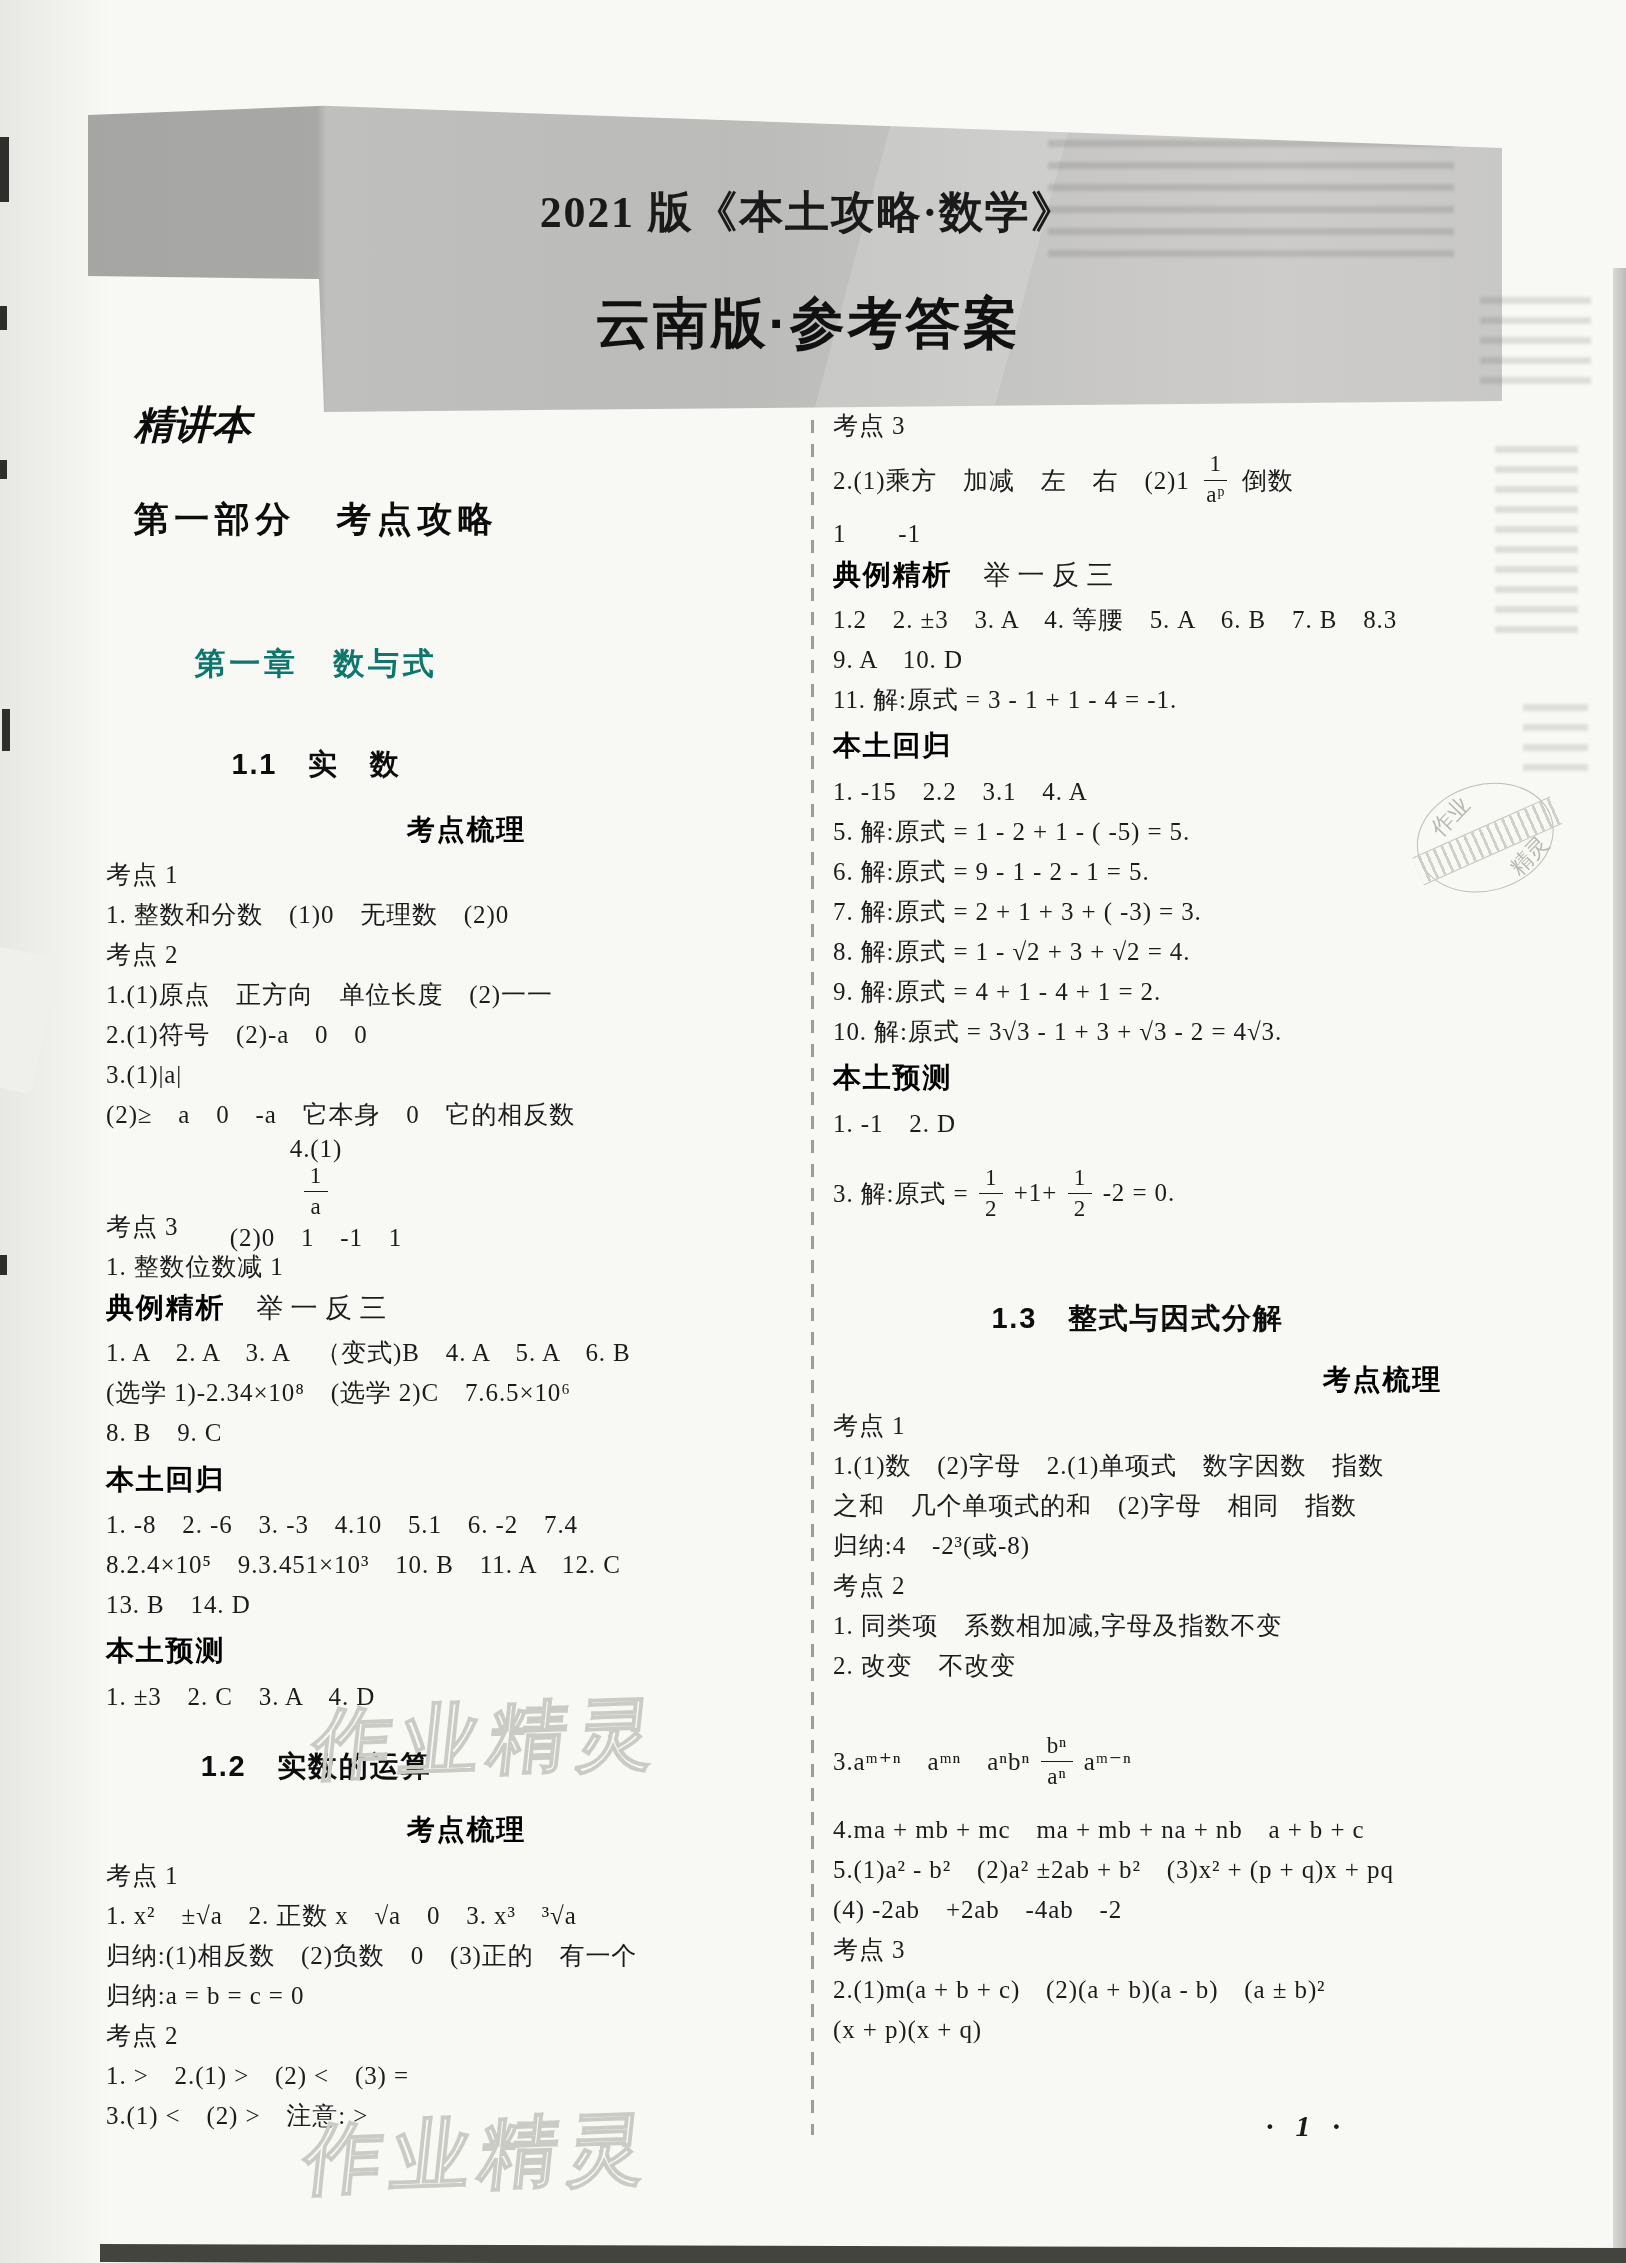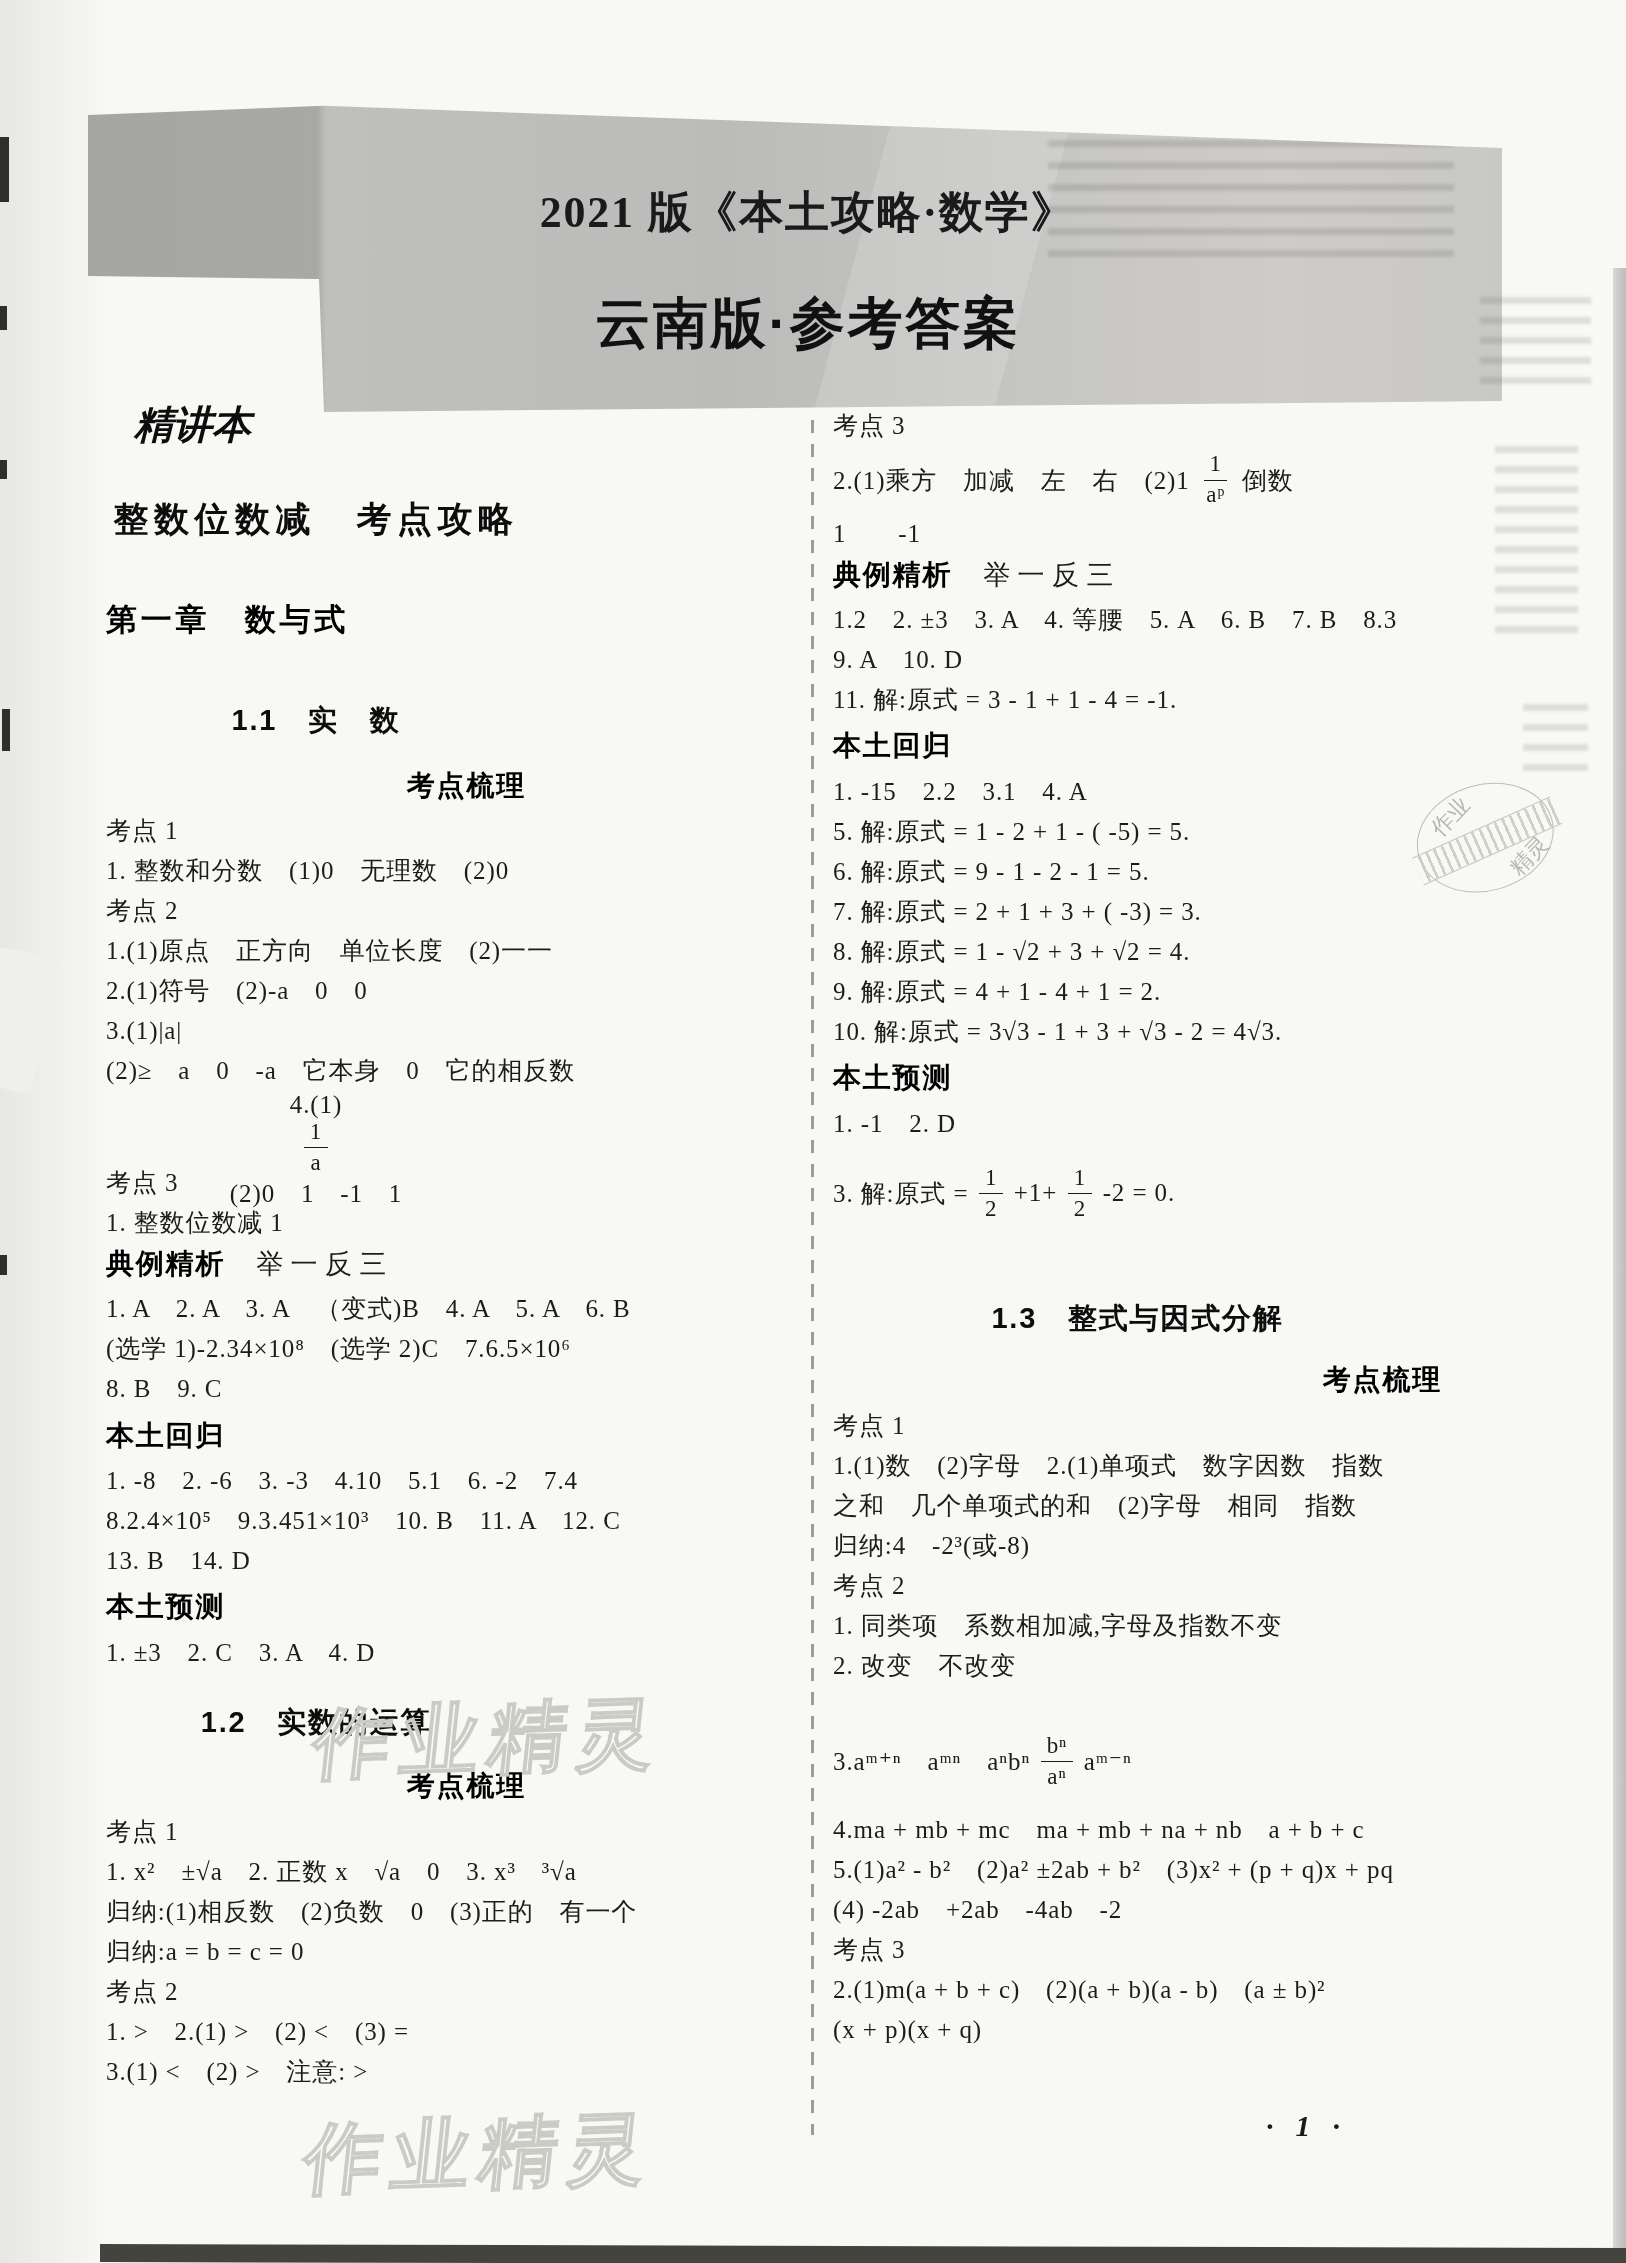--- a/index.html
+++ b/index.html
@@ -30,22 +30,22 @@
   #right-col{left:833px;top:406px;width:609px;}
   .blk{position:relative;}
   .line,.sub{font-size:25px;line-height:40px;letter-spacing:0.9px;white-space:nowrap;}
   .hbold{font-family:"Liberation Sans","DejaVu Sans",sans-serif;font-weight:bold;font-size:28px;
     line-height:37px;letter-spacing:1.8px;margin:7.4px 0;color:#000;white-space:nowrap;}
   .mt10{margin-top:9.2px;text-align:right;}
   .hedition{font-family:"Liberation Sans","DejaVu Sans",sans-serif;font-weight:bold;font-size:39px;
     line-height:48px;margin:1.8px 0 1.8px 28px;color:#0d0d0d;font-style:italic;}
   .hpart{font-weight:bold;font-size:35px;line-height:46px;text-align:center;margin-top:48px;
     letter-spacing:5.5px;color:#0d0d0d;white-space:nowrap;}
-  .hchap{font-weight:bold;font-size:31px;line-height:42px;margin-top:56px;
-    letter-spacing:3.7px;color:#000000;white-space:nowrap;}
+  .hchap{font-weight:bold;font-size:31px;line-height:42px;text-align:center;margin-top:100px;
+    letter-spacing:3.7px;color:#0f766e;white-space:nowrap;}
   .hsec{font-family:"Liberation Sans","DejaVu Sans",sans-serif;font-weight:bold;font-size:29px;
     line-height:41px;text-align:center;letter-spacing:1.8px;color:#0d0d0d;white-space:nowrap;}
   .seca{margin-top:59px;margin-bottom:26px;}
   .secb{margin-top:29.5px;margin-bottom:24px;}
   .secc{margin-top:70px;margin-bottom:22px;}
   .dual{line-height:41px;white-space:nowrap;}
   .dualb{font-family:"Liberation Sans","DejaVu Sans",sans-serif;font-weight:bold;font-size:28px;
     letter-spacing:1.8px;color:#000;}
   .dualk{font-size:27px;letter-spacing:7.4px;margin-left:31px;color:#1c1c1c;margin-top:12px;}
   .fline{display:flex;align-items:center;font-size:25px;letter-spacing:0.9px;white-space:nowrap;}
@@ -105,21 +105,21 @@
   <div id="banner">
     <div id="banner-bleed"></div>
     <div id="banner-title-top">2021 版《本土攻略·数学》</div>
     <div id="banner-title-bottom">云南版·参考答案</div>
   </div>
 
   <div id="divider"></div>
 
   <div id="left-col" class="col">
       <div class="blk hedition">精讲本</div>
-      <div class="blk hpart">整数位数减　考点攻略</div>
+      <div class="blk hpart">第一部分　考点攻略</div>
       <div class="blk hchap">第一章　数与式</div>
       <div class="blk hsec seca">1.1　实　数</div>
       <div class="blk hbold mt10">考点梳理</div>
       <div class="blk sub">考点 1</div>
       <div class="blk line">1. 整数和分数　(1)0　无理数　(2)0</div>
       <div class="blk sub">考点 2</div>
       <div class="blk line">1.(1)原点　正方向　单位长度　(2)一一</div>
       <div class="blk line">2.(1)符号　(2)-a　0　0</div>
       <div class="blk line">3.(1)|a|</div>
       <div class="blk line">(2)≥　a　0　-a　它本身　0　它的相反数</div>

